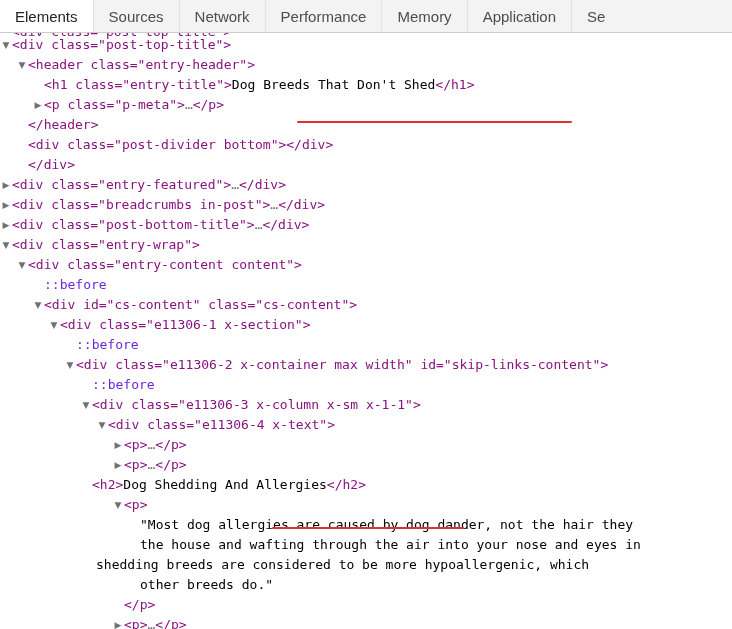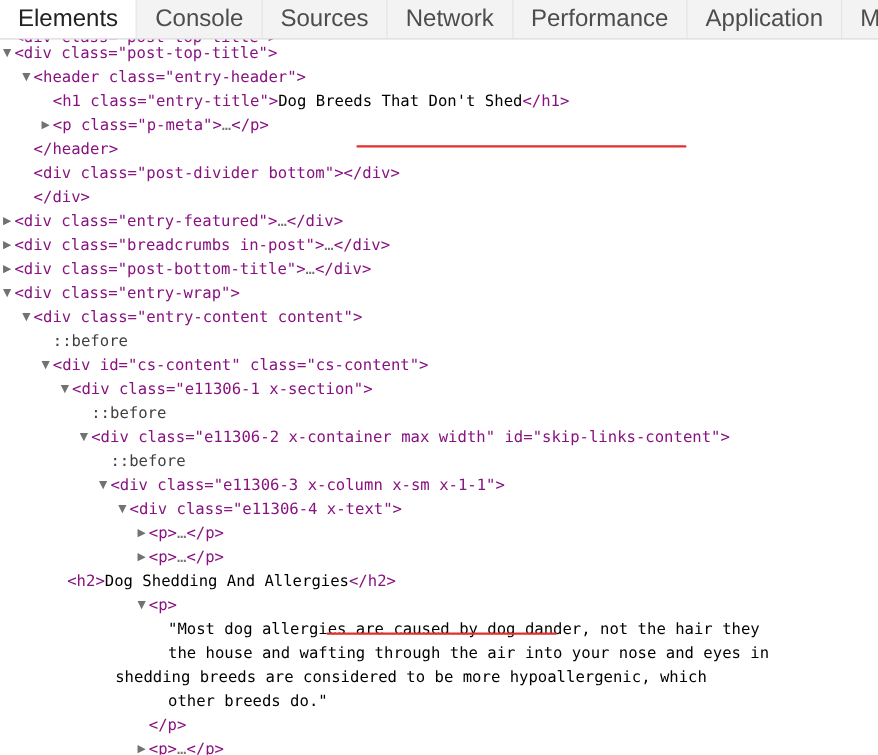--- a/index.html
+++ b/index.html
@@ -23,21 +23,21 @@
     background: #f3f3f3;
     display: flex;
     align-items: stretch;
     position: relative;
     overflow: hidden;
   }
   .tab {
     padding: 0 15px;
     display: flex;
     align-items: center;
-    font-size: 20px;
+    font-size: 15px;
     color: #4d4d4d;
     white-space: nowrap;
     border-right: 1px solid #e2e2e2;
     background: #f3f3f3;
   }
   .tab.active {
     background: #ffffff;
     color: #222222;
     box-shadow: inset 0 -2px 0 0 #ffffff;
   }
@@ -74,21 +74,21 @@
     color: #727272;
     font-family: "DejaVu Sans", sans-serif;
     font-size: 9px;
     line-height: 20px;
   }
   .code {
     display: inline-block;
   }
   .tag { color: #881280; }
   .text { color: #000000; }
-  .pseudo { color: #404040; }
+  .pseudo { color: #6d28d9; }
   .dots { color: #727272; }
 
   
   .underline {
     position: absolute;
     height: 2px;
     background: #e03131;
     border-radius: 1px;
   }
 
@@ -100,26 +100,25 @@
     height: 8px;
     overflow: hidden;
   }
   .cut-row .code { position: relative; top: -11px; }
 </style>
 </head>
 <body>
 
 <div class="tabbar">
     <div class="tab active">Elements</div>
-    <div class="tab">Console</div>
     <div class="tab">Sources</div>
     <div class="tab">Network</div>
     <div class="tab">Performance</div>
+    <div class="tab">Memory</div>
     <div class="tab">Application</div>
-    <div class="tab">Memory</div>
     <div class="tab clipped">Se</div>
   </div>
 
 <div class="tree">
   <div class="cut-row"><span class="code" style="margin-left: 12px;"><span class="tag">&lt;div</span><span class="tag"> class="post-top-title"&gt;</span></span></div>
   <div id="rows">
       <div class="row"><span class="twisty" style="left: 1px;">▼</span><span class="code" style="margin-left: 12px;"><span class="tag">&lt;div</span><span class="tag"> class="post-top-title"&gt;</span></span></div>
       <div class="row"><span class="twisty" style="left: 17px;">▼</span><span class="code" style="margin-left: 28px;"><span class="tag">&lt;header</span><span class="tag"> class="entry-header"&gt;</span></span></div>
       <div class="row"><span class="code" style="margin-left: 44px;"><span class="tag">&lt;h1</span><span class="tag"> class="entry-title"&gt;</span><span class="text">Dog Breeds That Don't Shed</span><span class="tag">&lt;/h1</span><span class="tag">&gt;</span></span></div>
       <div class="row"><span class="twisty" style="left: 33px;">▶</span><span class="code" style="margin-left: 44px;"><span class="tag">&lt;p</span><span class="tag"> class="p-meta"&gt;</span><span class="dots">…</span><span class="tag">&lt;/p</span><span class="tag">&gt;</span></span></div>
@@ -134,21 +133,21 @@
       <div class="row"><span class="code" style="margin-left: 44px;"><span class="pseudo">::before</span></span></div>
       <div class="row"><span class="twisty" style="left: 33px;">▼</span><span class="code" style="margin-left: 44px;"><span class="tag">&lt;div</span><span class="tag"> id="cs-content" class="cs-content"&gt;</span></span></div>
       <div class="row"><span class="twisty" style="left: 49px;">▼</span><span class="code" style="margin-left: 60px;"><span class="tag">&lt;div</span><span class="tag"> class="e11306-1 x-section"&gt;</span></span></div>
       <div class="row"><span class="code" style="margin-left: 76px;"><span class="pseudo">::before</span></span></div>
       <div class="row"><span class="twisty" style="left: 65px;">▼</span><span class="code" style="margin-left: 76px;"><span class="tag">&lt;div</span><span class="tag"> class="e11306-2 x-container max width" id="skip-links-content"&gt;</span></span></div>
       <div class="row"><span class="code" style="margin-left: 92px;"><span class="pseudo">::before</span></span></div>
       <div class="row"><span class="twisty" style="left: 81px;">▼</span><span class="code" style="margin-left: 92px;"><span class="tag">&lt;div</span><span class="tag"> class="e11306-3 x-column x-sm x-1-1"&gt;</span></span></div>
       <div class="row"><span class="twisty" style="left: 97px;">▼</span><span class="code" style="margin-left: 108px;"><span class="tag">&lt;div</span><span class="tag"> class="e11306-4 x-text"&gt;</span></span></div>
       <div class="row"><span class="twisty" style="left: 113px;">▶</span><span class="code" style="margin-left: 124px;"><span class="tag">&lt;p</span><span class="tag">&gt;</span><span class="dots">…</span><span class="tag">&lt;/p</span><span class="tag">&gt;</span></span></div>
       <div class="row"><span class="twisty" style="left: 113px;">▶</span><span class="code" style="margin-left: 124px;"><span class="tag">&lt;p</span><span class="tag">&gt;</span><span class="dots">…</span><span class="tag">&lt;/p</span><span class="tag">&gt;</span></span></div>
-      <div class="row"><span class="code" style="margin-left: 56px;"><span class="tag">&lt;h2</span><span class="tag">&gt;</span><span class="text">Dog Shedding And Allergies</span><span class="tag">&lt;/h2</span><span class="tag">&gt;</span></span></div>
+      <div class="row"><span class="code" style="margin-left: 92px;"><span class="tag">&lt;h2</span><span class="tag">&gt;</span><span class="text">Dog Shedding And Allergies</span><span class="tag">&lt;/h2</span><span class="tag">&gt;</span></span></div>
       <div class="row"><span class="twisty" style="left: 113px;">▼</span><span class="code" style="margin-left: 124px;"><span class="tag">&lt;p</span><span class="tag">&gt;</span></span></div>
       <div class="row"><span class="code" style="margin-left: 140px;"><span class="text">"Most dog allergies are caused by dog dander, not the hair they</span></span></div>
       <div class="row"><span class="code" style="margin-left: 140px;"><span class="text">the house and wafting through the air into your nose and eyes in</span></span></div>
       <div class="row"><span class="code" style="margin-left: 96px;"><span class="text">shedding breeds are considered to be more hypoallergenic, which</span></span></div>
       <div class="row"><span class="code" style="margin-left: 140px;"><span class="text">other breeds do."</span></span></div>
       <div class="row"><span class="code" style="margin-left: 124px;"><span class="tag">&lt;/p</span><span class="tag">&gt;</span></span></div>
       <div class="row"><span class="twisty" style="left: 113px;">▶</span><span class="code" style="margin-left: 124px;"><span class="tag">&lt;p</span><span class="tag">&gt;</span><span class="dots">…</span><span class="tag">&lt;/p</span><span class="tag">&gt;</span></span></div>
     </div>
 
   <div class="underline" style="left:297px; top:88px; width:275px;"></div>

